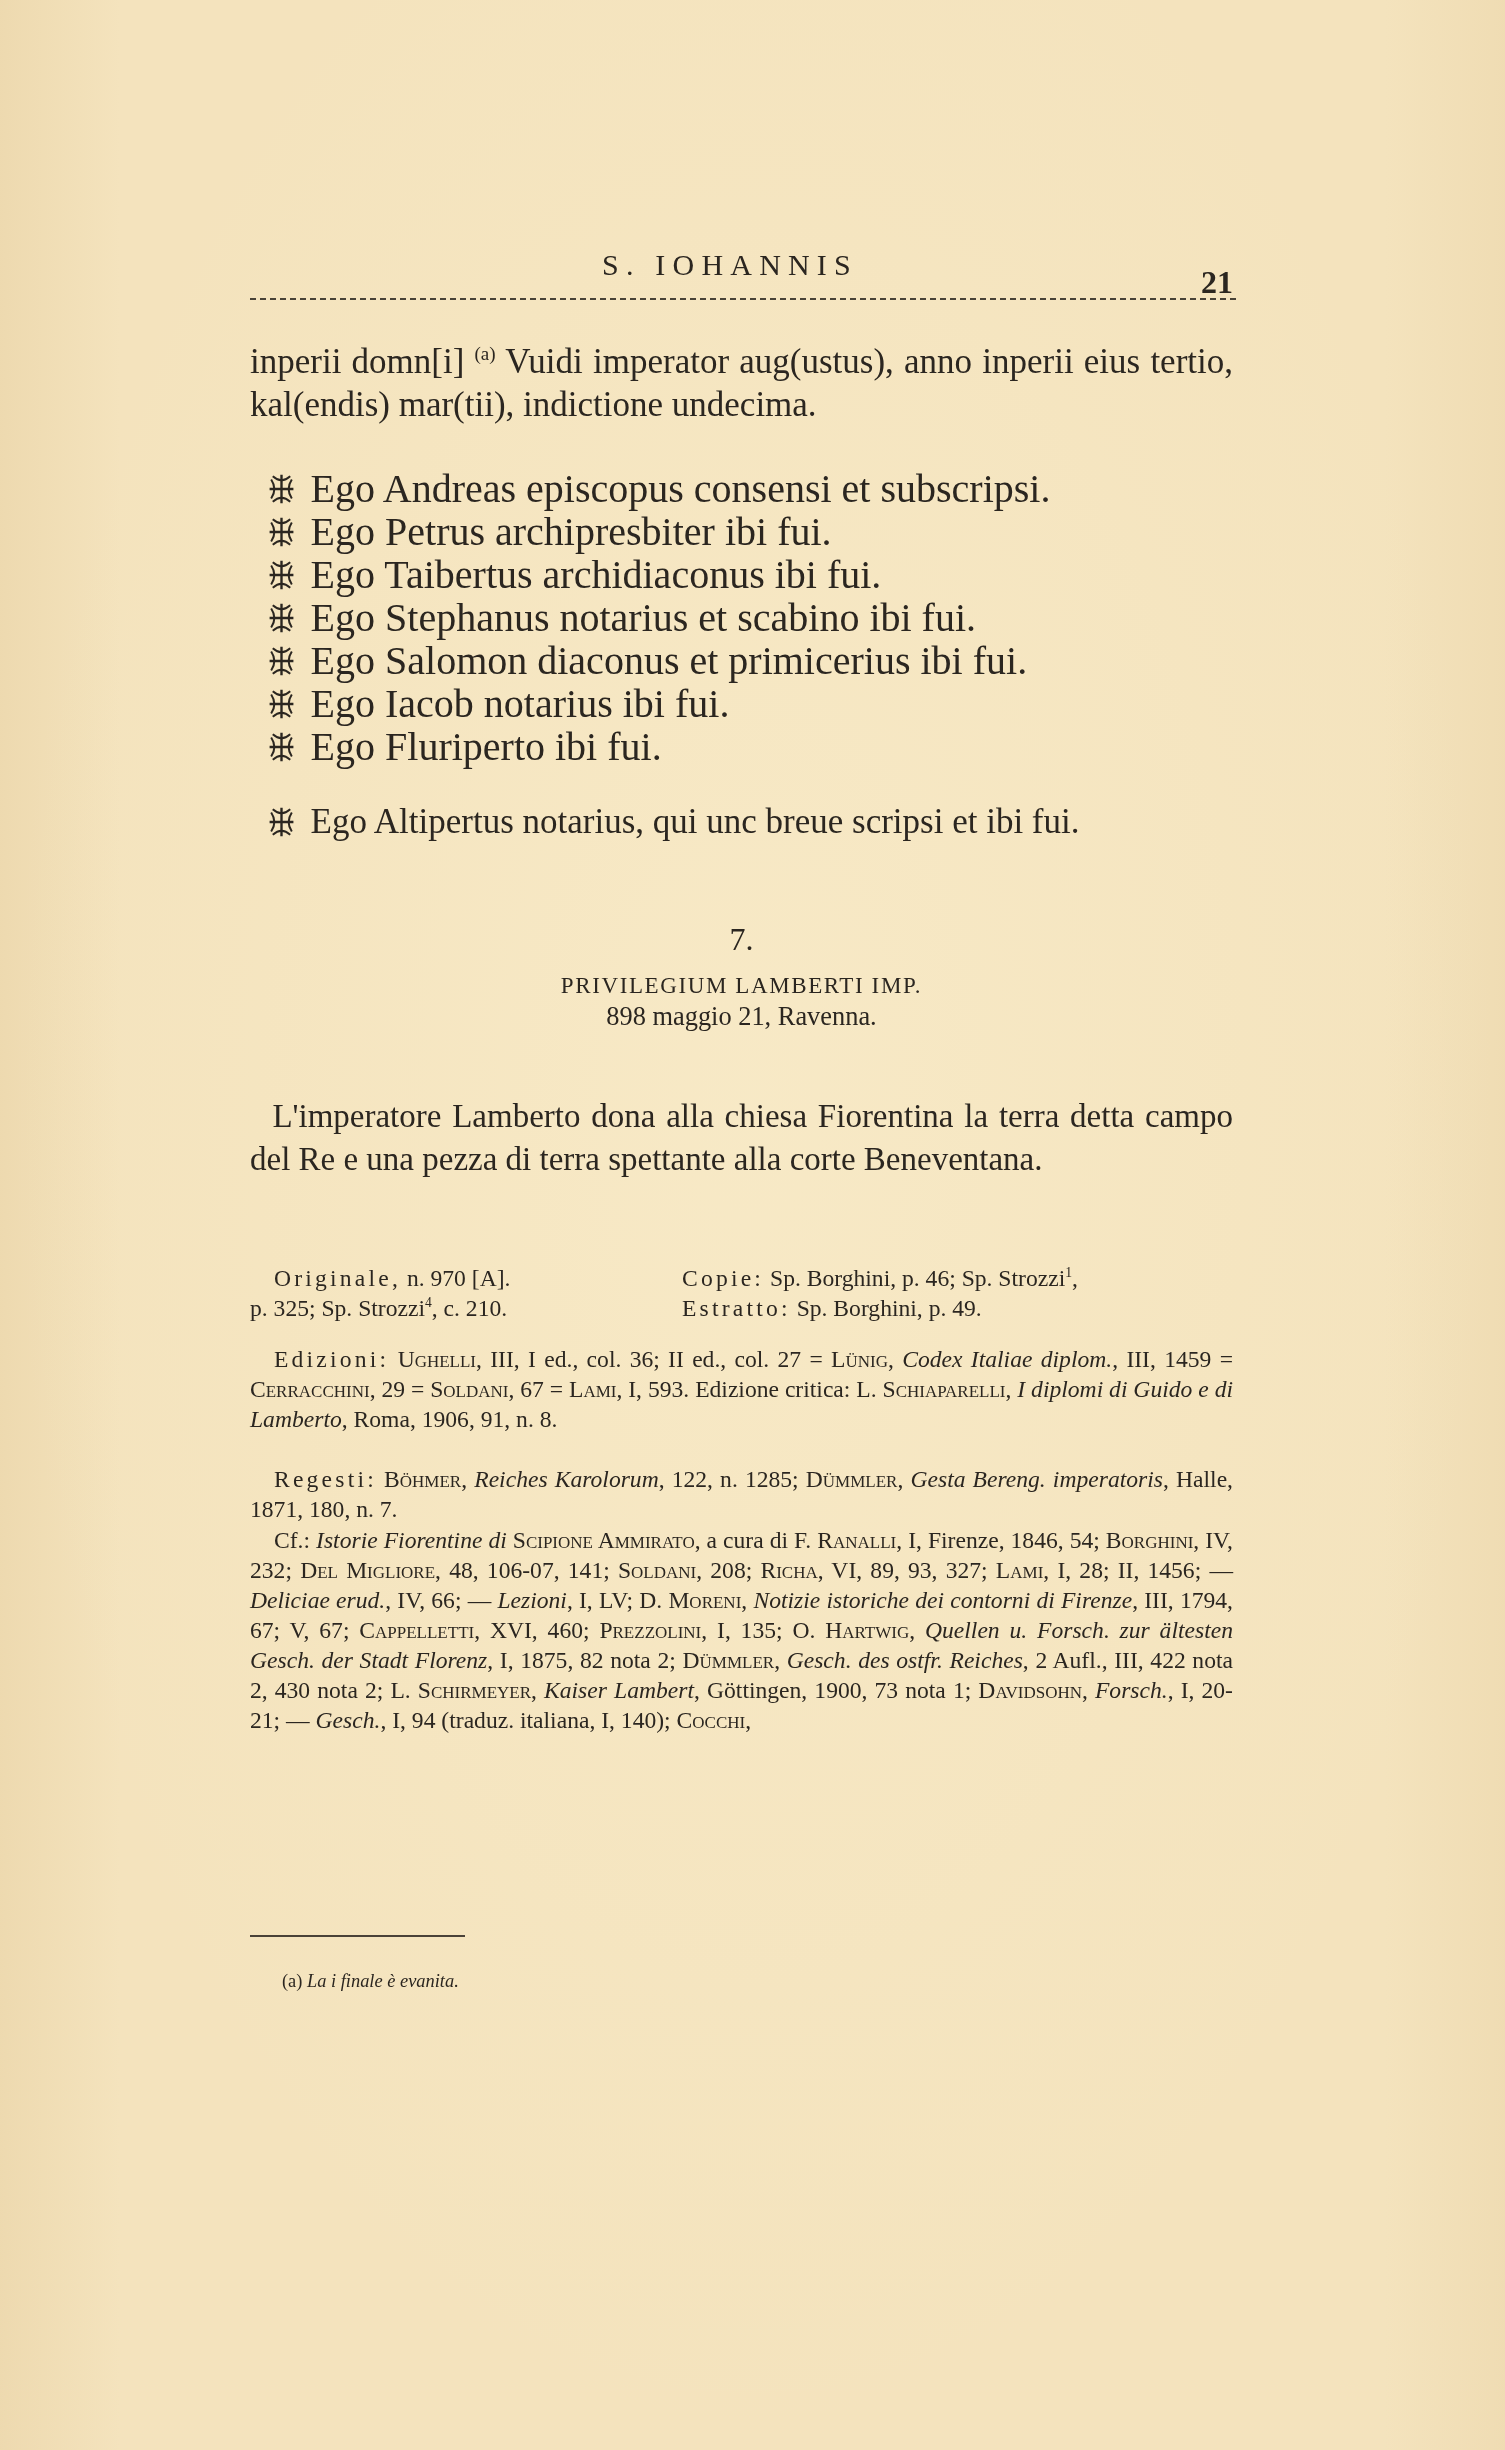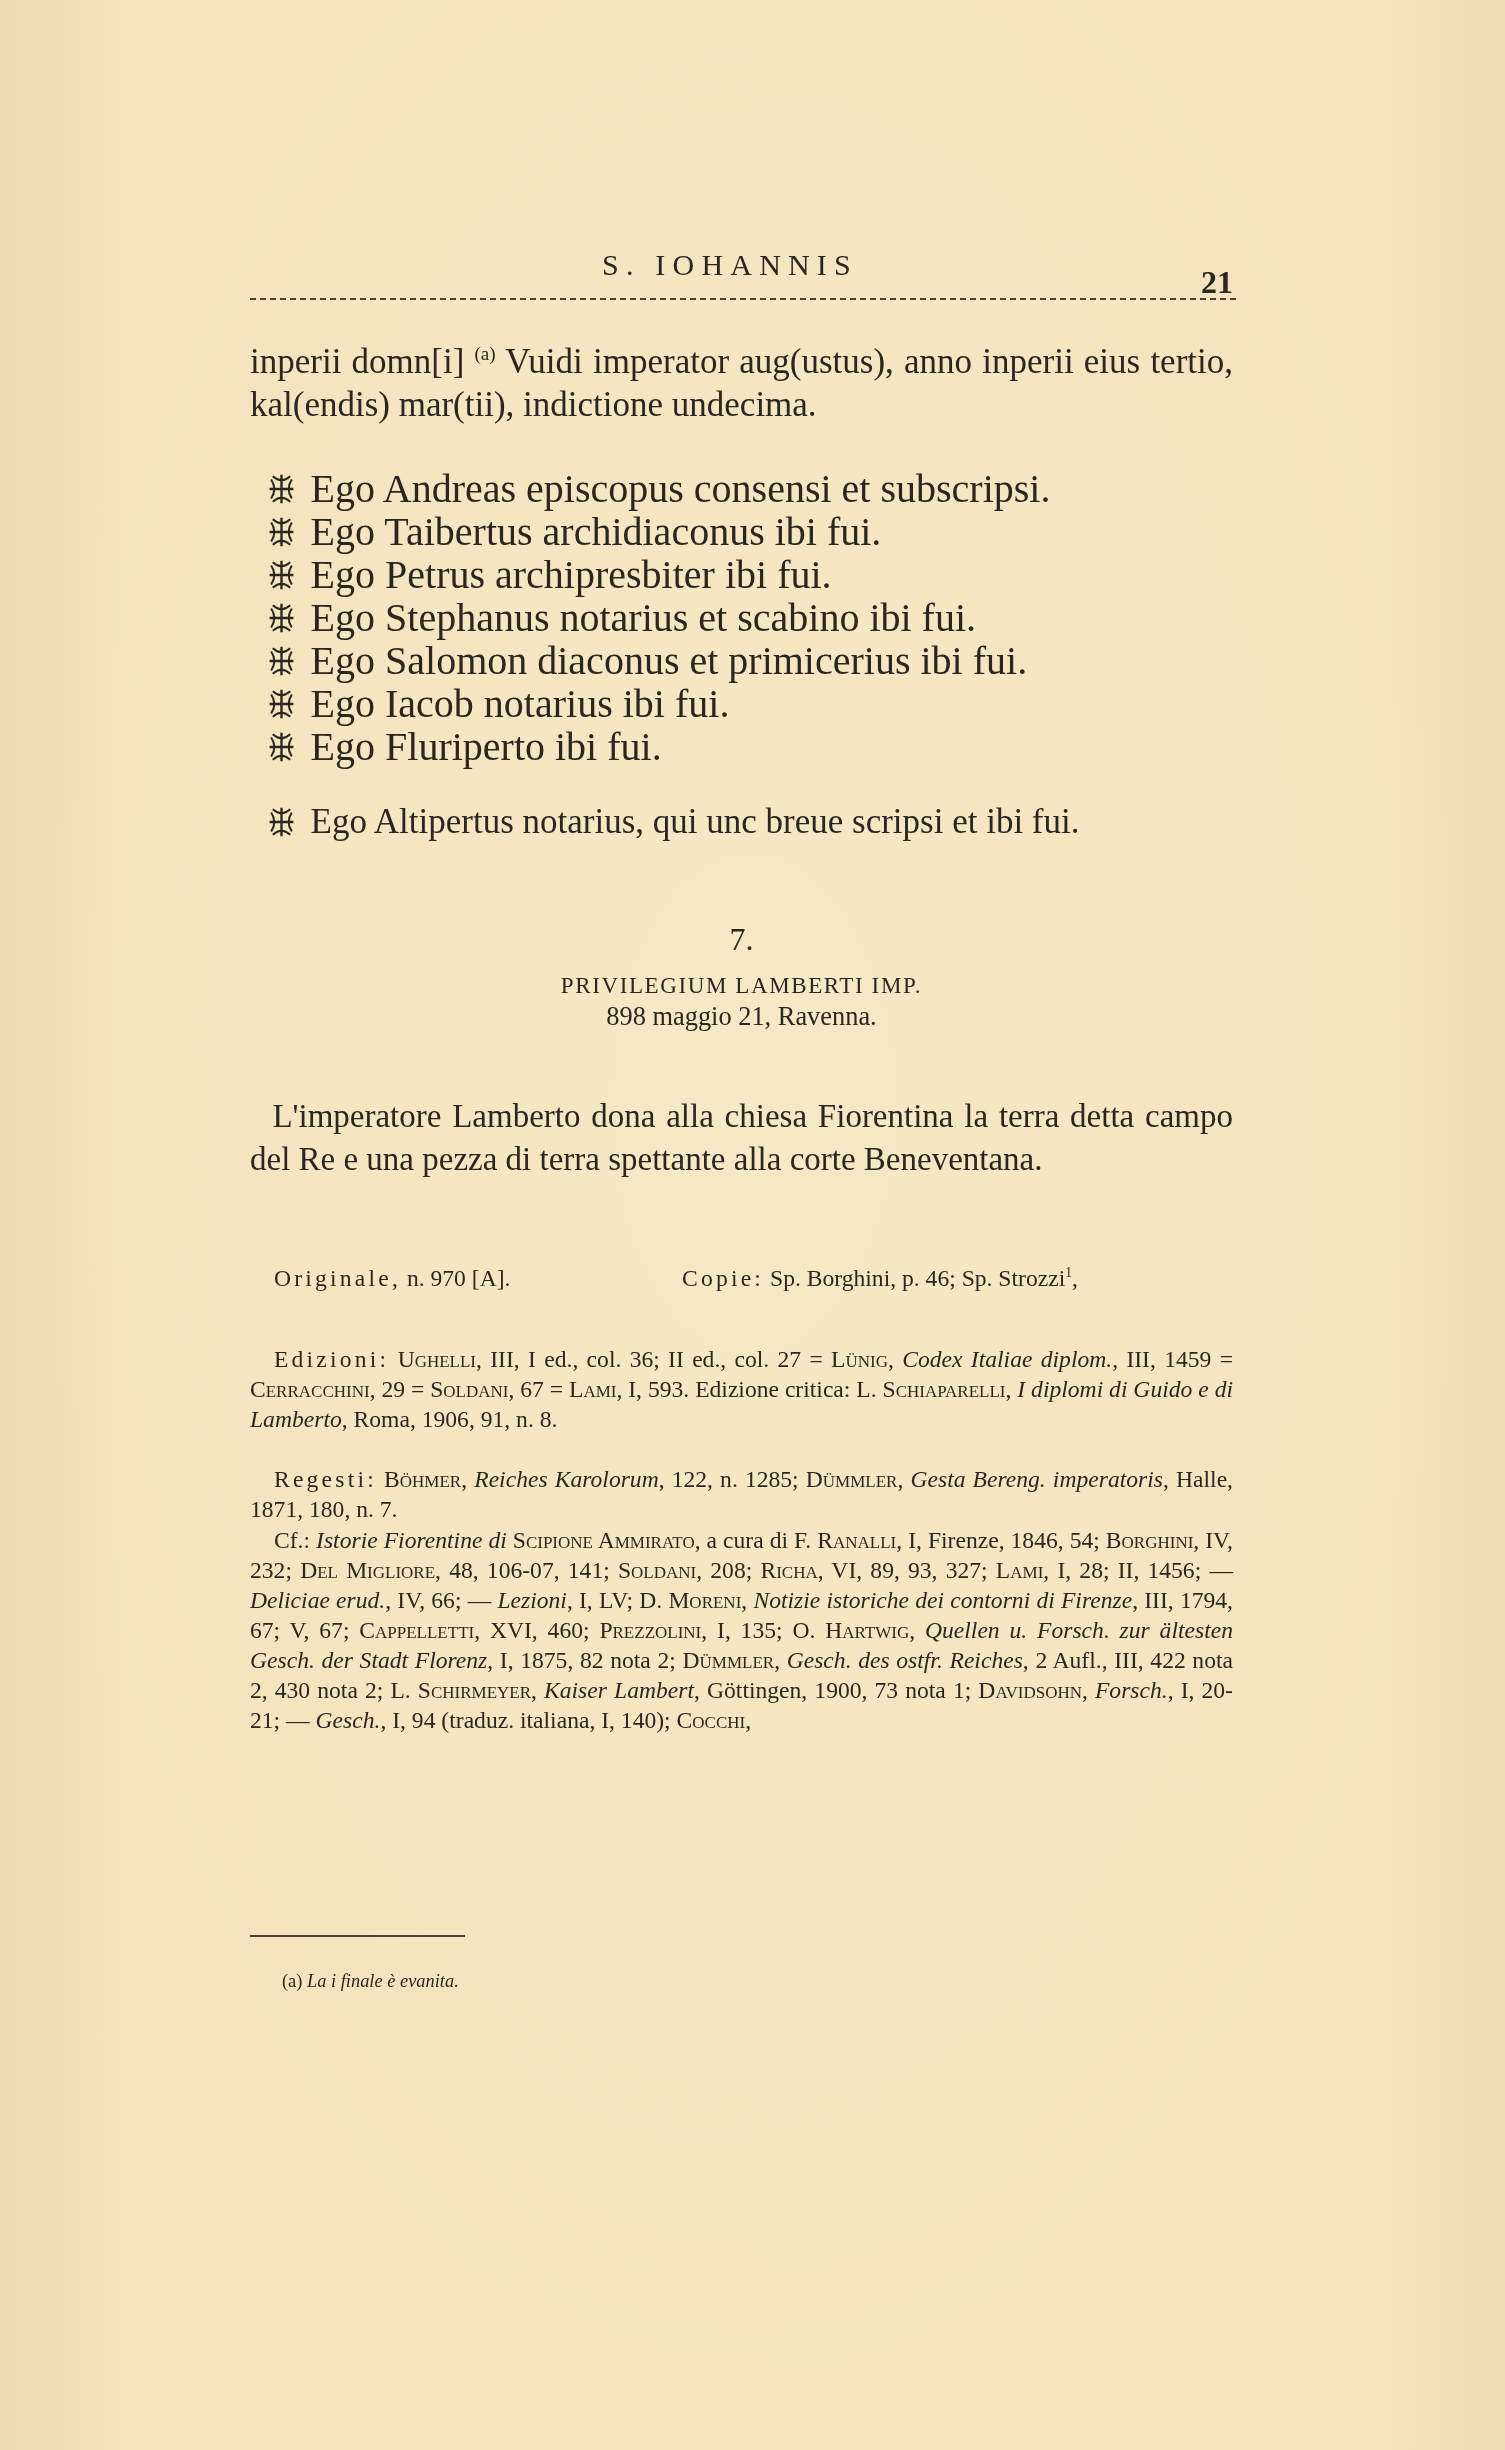--- a/index.html
+++ b/index.html
@@ -78,29 +78,29 @@
           </svg>
         </span>
       <span>Ego Andreas episcopus consensi et subscripsi.</span>
     </div>
     <div class="sig">
       <span class="cross">
           <svg viewBox="0 0 34 40">
             <use href="#crossglyph"></use>
           </svg>
         </span>
-      <span>Ego Taibertus archidiaconus ibi fui.</span>
+      <span>Ego Petrus archipresbiter ibi fui.</span>
     </div>
     <div class="sig">
       <span class="cross">
           <svg viewBox="0 0 34 40">
             <use href="#crossglyph"></use>
           </svg>
         </span>
-      <span>Ego Petrus archipresbiter ibi fui.</span>
+      <span>Ego Taibertus archidiaconus ibi fui.</span>
     </div>
     <div class="sig">
       <span class="cross">
           <svg viewBox="0 0 34 40">
             <use href="#crossglyph"></use>
           </svg>
         </span>
       <span>Ego Stephanus notarius et scabino ibi fui.</span>
     </div>
     <div class="sig">
@@ -142,20 +142,24 @@
   <div class="center doc-title">PRIVILEGIUM LAMBERTI IMP.</div>
   <div class="center doc-date">898 maggio 21, Ravenna.</div>
 
   <div class="regest">L'imperatore Lamberto dona alla chiesa Fiorentina la terra detta campo del Re e una pezza di terra spettante alla corte Beneventana.</div>
 
   <div class="small tradition">
     <div class="row">
       <span class="col1 ind"><span class="sp">Originale,</span><span> n. 970 [A].</span></span>
       <span><span class="sp">Copie:</span><span> Sp. Borghini, p. 46; Sp. Strozzi</span><span class="sup" style="font-size:13.6px">1</span><span>,</span></span>
     </div>
+    <div class="row">
+      <span class="col1"><span>p. 325; Sp. Strozzi</span><span class="sup" style="font-size:13.6px">4</span><span>, c. 210.</span></span>
+      <span><span class="sp">Estratto:</span><span> Sp. Borghini, p. 49.</span></span>
+    </div>
   </div>
 
   <div class="small indent" style="top:1344px;">
     <span class="sp">Edizioni:</span><span><span> </span><span class="sc">Ughelli</span><span>, III, I ed., col. 36; II ed., col. 27 = </span><span class="sc">Lünig</span><span>, </span><span class="it">Codex Italiae diplom.</span><span>, III, 1459 = </span><span class="sc">Cerracchini</span><span>, 29 = </span><span class="sc">Soldani</span><span>, 67 = </span><span class="sc">Lami</span><span>, I, 593. Edizione critica: L. </span><span class="sc">Schiaparelli</span><span>, </span><span class="it">I diplomi di Guido e di Lamberto</span><span>, Roma, 1906, 91, n. 8.</span></span>
   </div>
 
   <div class="small indent" style="top:1464px;">
     <span class="sp">Regesti:</span><span><span> </span><span class="sc">Böhmer</span><span>, </span><span class="it">Reiches Karolorum</span><span>, 122, n. 1285; </span><span class="sc">Dümmler</span><span>, </span><span class="it">Gesta Bereng. imperatoris</span><span>, Halle, 1871, 180, n. 7.</span></span>
   </div>
 

